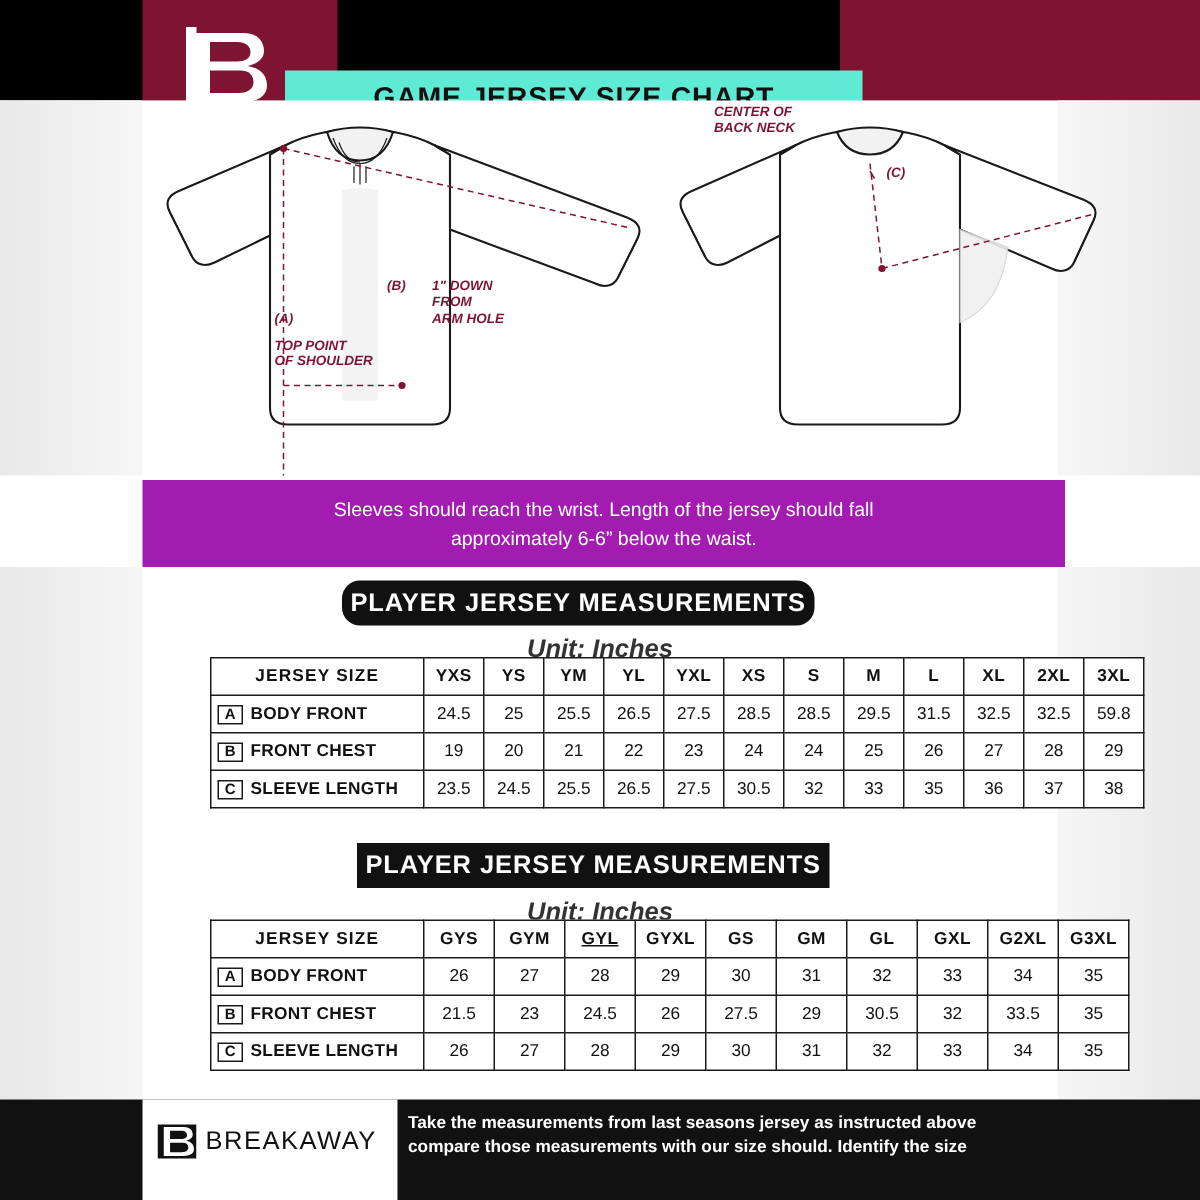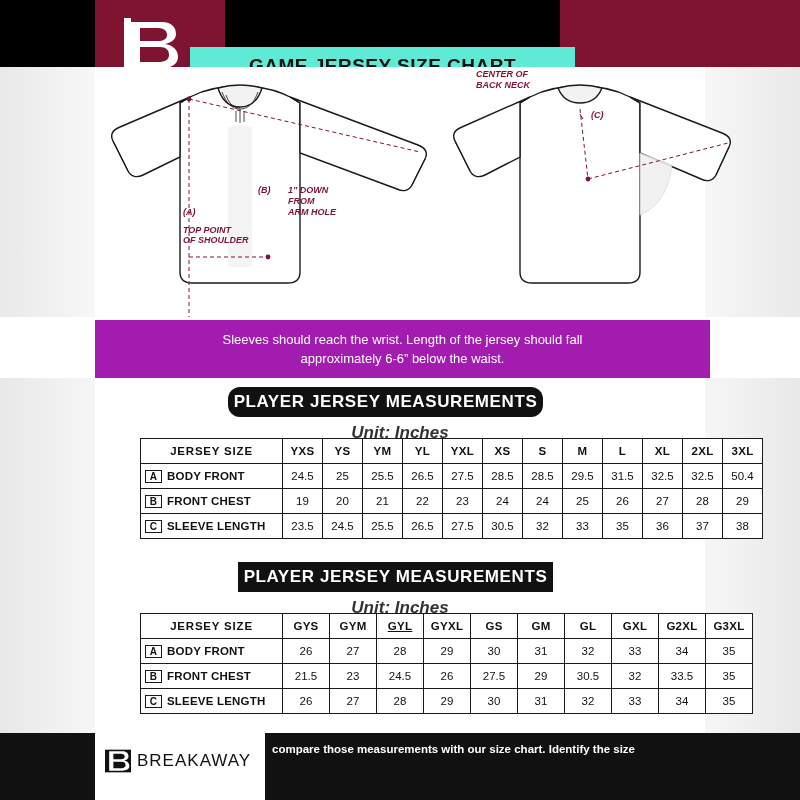--- a/index.html
+++ b/index.html
@@ -368,21 +368,21 @@
           <td>25</td>
           <td>25.5</td>
           <td>26.5</td>
           <td>27.5</td>
           <td>28.5</td>
           <td>28.5</td>
           <td>29.5</td>
           <td>31.5</td>
           <td>32.5</td>
           <td>32.5</td>
-          <td>50.4</td>
+          <td>59.8</td>
         </tr>
         <tr>
           <td class="rowlabel"><span class="tag">B</span><span>FRONT CHEST</span></td>
           <td>19</td>
           <td>20</td>
           <td>21</td>
           <td>22</td>
           <td>23</td>
           <td>24</td>
           <td>24</td>
@@ -474,17 +474,18 @@
     <div class="brandwrap">
       <svg width="26" height="40" viewBox="0 0 62 54">
         <rect x="0" y="0" width="62" height="54" fill="#111111"></rect>
         <path d="M10 4 L42 4 C52 4 56 10 56 16 C56 22 50 25 45 26 C52 27 58 31 58 39 C58 47 50 50 42 50 L10 50 Z" fill="#ffffff"></path>
         <path d="M20 10 L38 10 C44 10 47 13 47 17 C47 21 43 23 38 23 L20 23 Z" fill="#111111"></path>
         <path d="M20 29 L40 29 C46 29 49 32 49 37 C49 42 44 44 39 44 L20 44 Z" fill="#111111"></path>
       </svg>
       <span class="bname">BREAKAWAY</span>
     </div>
     <div class="ftext">
-      <div>compare those measurements  with our size chart. Identify the size</div>
+      <div>Take the measurements from last seasons jersey as instructed above</div>
+      <div>compare those measurements  with our size should. Identify the size</div>
     </div>
   </div>
 
 </div>
 
 </body></html>

